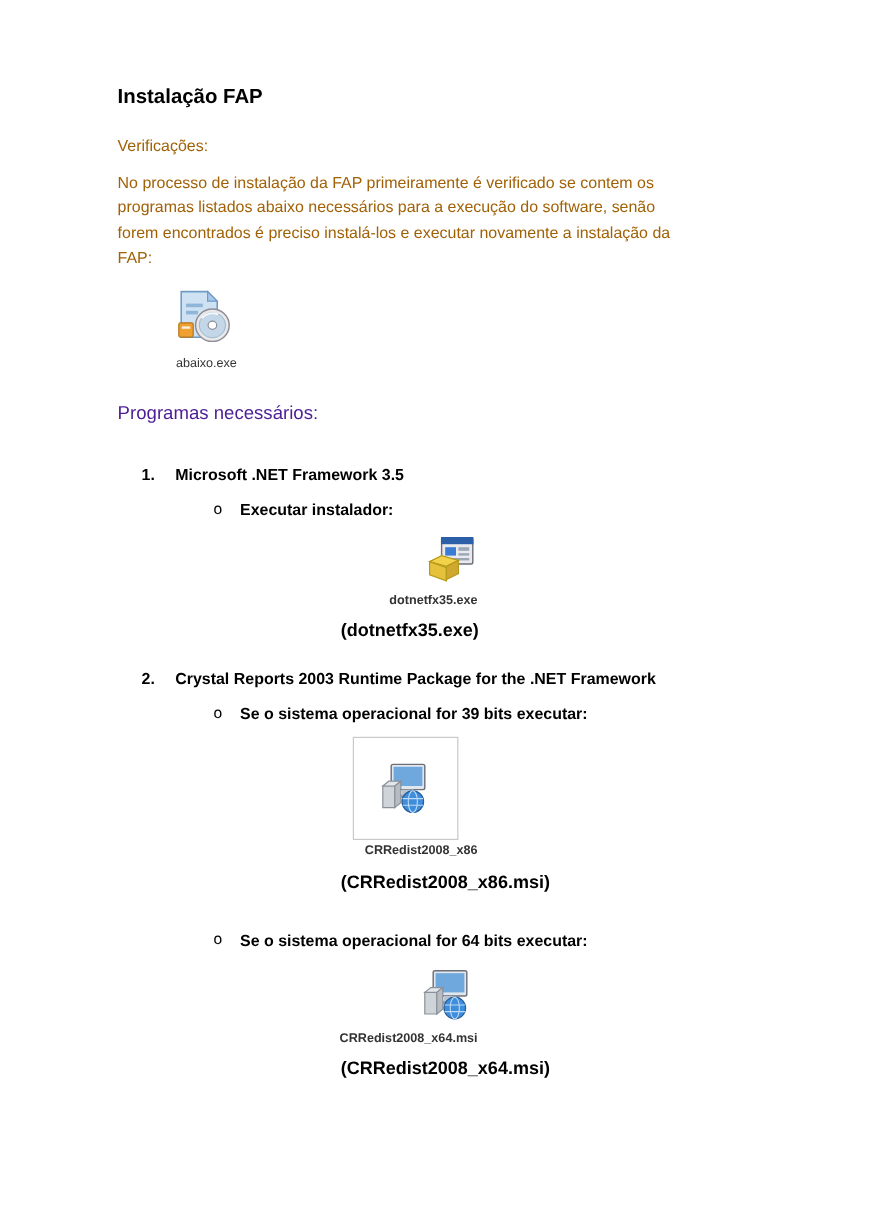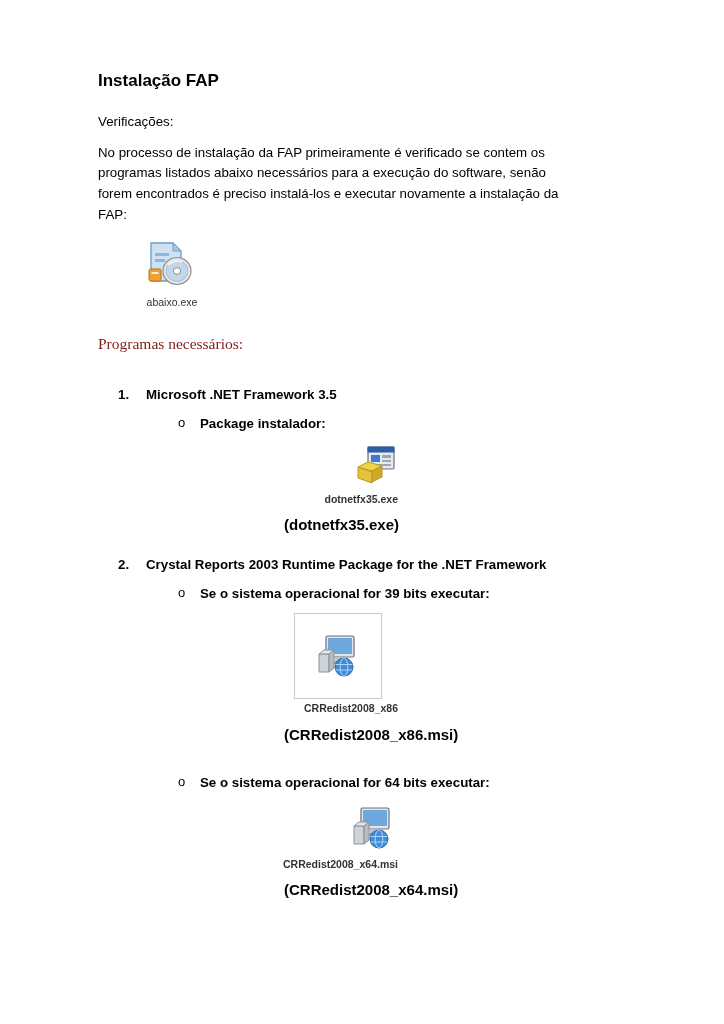--- a/index.html
+++ b/index.html
@@ -26,43 +26,42 @@
     font-size: 17px;
     font-weight: bold;
     margin: 0 0 20px 0;
     line-height: 1.3;
     color: #000;
   }
   .para {
     font-size: 13.3px;
     line-height: 1.55;
     margin: 0 0 14px 0;
-    color: #000000;
+    color: #a16207;
   }
   .para.tight {
     margin-bottom: 10px;
   }
   .icon-block {
     margin: 12px 0 10px 14px;
     width: 120px;
     text-align: center;
   }
   .icon-caption {
     font-size: 10.5px;
     color: #333;
     margin-top: 3px;
     line-height: 1.25;
     word-wrap: break-word;
   }
   .section-heading {
     font-size: 15.5px;
     font-weight: normal;
-    color: #7f1d1d;
+    color: #4c1d95;
     margin: 26px 0 6px 0;
-    font-family: Liberation Serif, serif;
   }
   ol.main-list {
     margin: 34px 0 0 0;
     padding-left: 48px;
     list-style: none;
     counter-reset: mainitem;
   }
   ol.main-list > li {
     position: relative;
     font-size: 13.3px;
@@ -163,21 +162,21 @@
 
   <ol class="main-list">
 
     <li>
       <span class="li-num">1.</span>
       <span>Microsoft .NET Framework 3.5</span>
 
       <ul class="sub-list">
         <li>
           <span class="li-bullet">o</span>
-          <span>Package instalador:</span>
+          <span>Executar instalador:</span>
 
           <div class="icon-block ind-78">
             <span class="ico-wrap">
               <svg class="dotnet-icon" viewBox="0 0 44 44" xmlns="http://www.w3.org/2000/svg">
                 <rect x="14" y="4" width="26" height="22" rx="1.5" fill="#e9e9ee" stroke="#6f6f78" stroke-width="1.2"></rect>
                 <rect x="14" y="4" width="26" height="5" fill="#2b5fa8" stroke="#2b5fa8"></rect>
                 <rect x="17" y="12" width="9" height="7" fill="#3a7bd5"></rect>
                 <rect x="28" y="12" width="9" height="3" fill="#9aa7b5"></rect>
                 <rect x="28" y="17" width="9" height="2" fill="#9aa7b5"></rect>
                 <rect x="17" y="21" width="20" height="2" fill="#9aa7b5"></rect>

